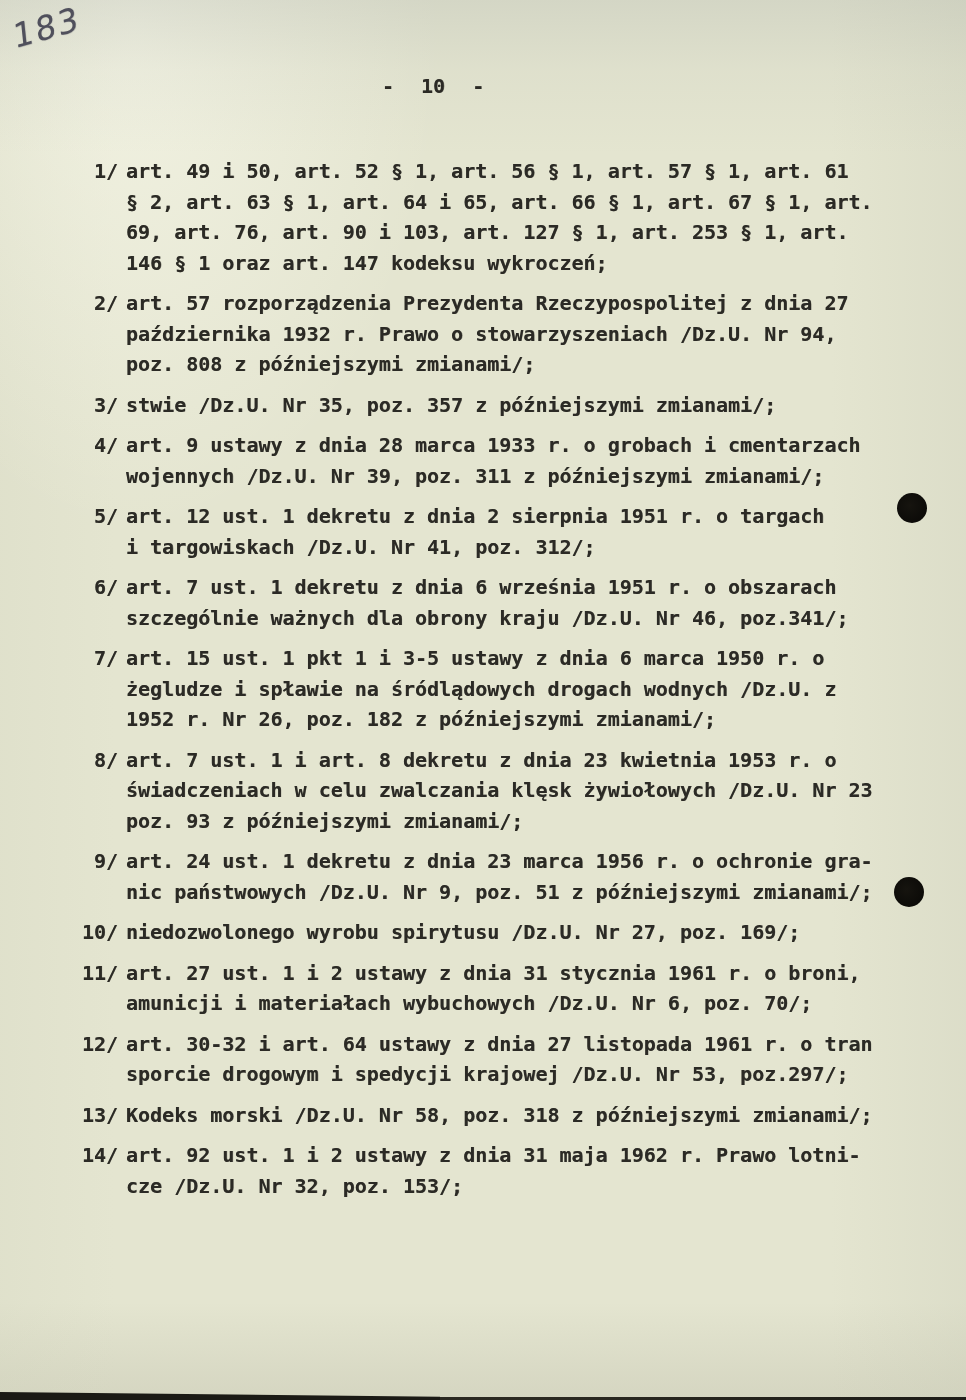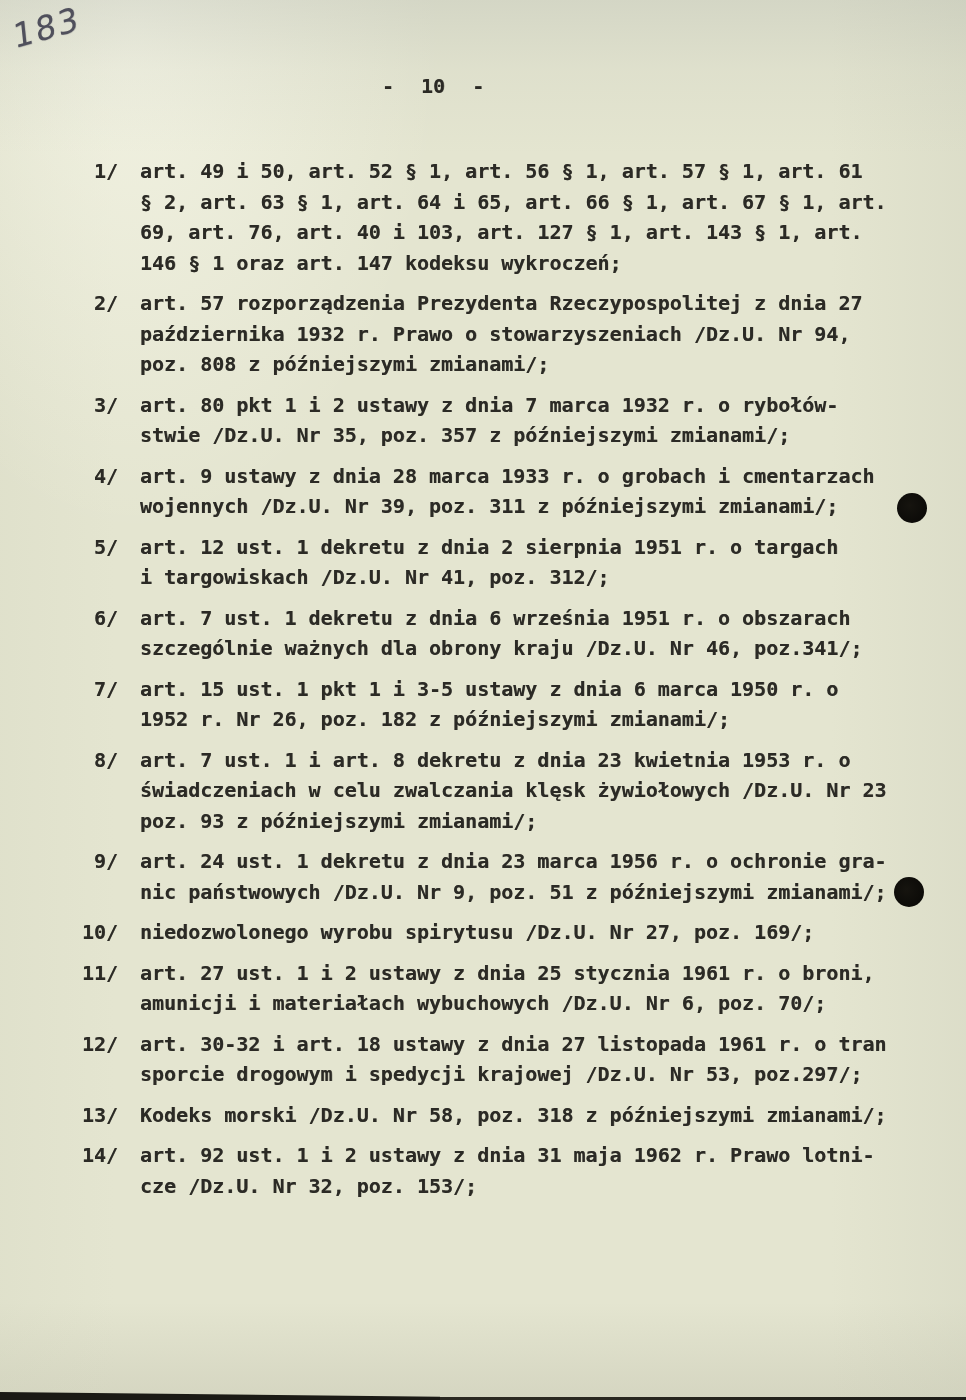--- a/index.html
+++ b/index.html
@@ -37,21 +37,21 @@
   }
 
   .items {
     position:absolute; top:156px; left:0; width:966px;
   }
   .item { display:flex; margin-bottom:10px; }
   .item-num {
     flex:0 0 118px; width:118px; text-align:right;
     line-height:30.5px;
   }
-  .item-lines { margin-left:22px; width:790px; line-height:30.5px; }
+  .item-lines { margin-left:8px; width:790px; line-height:30.5px; }
   .item-line { white-space:pre; }
 
   .punch-dot {
     position:absolute; width:30px; height:30px; border-radius:50%;
     background:radial-gradient(circle at 42% 42%, #16140f 0%, #0c0b08 70%, rgba(12,11,8,0.85) 100%);
   }
   .punch-dot.dot-1 { left:897px; top:493px; }
   .punch-dot.dot-2 { left:894px; top:877px; }
 
   .bottom-edge-thin {
@@ -76,36 +76,35 @@
     <span>10</span>
     <span>-</span>
   </div>
 
   <div class="items typed" id="items-list">
       <div class="item">
         <div class="item-num">1/</div>
         <div class="item-lines">
           <div class="item-line">art. 49 i 50, art. 52 § 1, art. 56 § 1, art. 57 § 1, art. 61</div>
           <div class="item-line">§ 2, art. 63 § 1, art. 64 i 65, art. 66 § 1, art. 67 § 1, art.</div>
-          <div class="item-line">69, art. 76, art. 40 i 103, art. 127 § 1, art. 143 § 1, art.</div>
+          <div class="item-line">69, art. 76, art. 90 i 103, art. 127 § 1, art. 253 § 1, art.</div>
           <div class="item-line">146 § 1 oraz art. 147 kodeksu wykroczeń;</div>
         </div>
       </div>
       <div class="item">
         <div class="item-num">2/</div>
         <div class="item-lines">
           <div class="item-line">art. 57 rozporządzenia Prezydenta Rzeczypospolitej z dnia 27</div>
           <div class="item-line">października 1932 r. Prawo o stowarzyszeniach /Dz.U. Nr 94,</div>
           <div class="item-line">poz. 808 z późniejszymi zmianami/;</div>
         </div>
       </div>
       <div class="item">
         <div class="item-num">3/</div>
         <div class="item-lines">
-          <div class="item-line">art. 80 pkt 1 i 2 ustawy z dnia 7 marca 1932 r. o rybołów-</div>
           <div class="item-line">stwie /Dz.U. Nr 35, poz. 357 z późniejszymi zmianami/;</div>
         </div>
       </div>
       <div class="item">
         <div class="item-num">4/</div>
         <div class="item-lines">
           <div class="item-line">art. 9 ustawy z dnia 28 marca 1933 r. o grobach i cmentarzach</div>
           <div class="item-line">wojennych /Dz.U. Nr 39, poz. 311 z późniejszymi zmianami/;</div>
         </div>
       </div>
@@ -120,20 +119,21 @@
         <div class="item-num">6/</div>
         <div class="item-lines">
           <div class="item-line">art. 7 ust. 1 dekretu z dnia 6 września 1951 r. o obszarach</div>
           <div class="item-line">szczególnie ważnych dla obrony kraju /Dz.U. Nr 46, poz.341/;</div>
         </div>
       </div>
       <div class="item">
         <div class="item-num">7/</div>
         <div class="item-lines">
           <div class="item-line">art. 15 ust. 1 pkt 1 i 3-5 ustawy z dnia 6 marca 1950 r. o</div>
+          <div class="item-line">żegludze i spławie na śródlądowych drogach wodnych /Dz.U. z</div>
           <div class="item-line">1952 r. Nr 26, poz. 182 z późniejszymi zmianami/;</div>
         </div>
       </div>
       <div class="item">
         <div class="item-num">8/</div>
         <div class="item-lines">
           <div class="item-line">art. 7 ust. 1 i art. 8 dekretu z dnia 23 kwietnia 1953 r. o</div>
           <div class="item-line">świadczeniach w celu zwalczania klęsk żywiołowych /Dz.U. Nr 23</div>
           <div class="item-line">poz. 93 z późniejszymi zmianami/;</div>
         </div>
@@ -147,28 +147,28 @@
       </div>
       <div class="item">
         <div class="item-num">10/</div>
         <div class="item-lines">
           <div class="item-line">niedozwolonego wyrobu spirytusu /Dz.U. Nr 27, poz. 169/;</div>
         </div>
       </div>
       <div class="item">
         <div class="item-num">11/</div>
         <div class="item-lines">
-          <div class="item-line">art. 27 ust. 1 i 2 ustawy z dnia 25 stycznia 1961 r. o broni,</div>
+          <div class="item-line">art. 27 ust. 1 i 2 ustawy z dnia 31 stycznia 1961 r. o broni,</div>
           <div class="item-line">amunicji i materiałach wybuchowych /Dz.U. Nr 6, poz. 70/;</div>
         </div>
       </div>
       <div class="item">
         <div class="item-num">12/</div>
         <div class="item-lines">
-          <div class="item-line">art. 30-32 i art. 18 ustawy z dnia 27 listopada 1961 r. o tran</div>
+          <div class="item-line">art. 30-32 i art. 64 ustawy z dnia 27 listopada 1961 r. o tran</div>
           <div class="item-line">sporcie drogowym i spedycji krajowej /Dz.U. Nr 53, poz.297/;</div>
         </div>
       </div>
       <div class="item">
         <div class="item-num">13/</div>
         <div class="item-lines">
           <div class="item-line">Kodeks morski /Dz.U. Nr 58, poz. 318 z późniejszymi zmianami/;</div>
         </div>
       </div>
       <div class="item">

